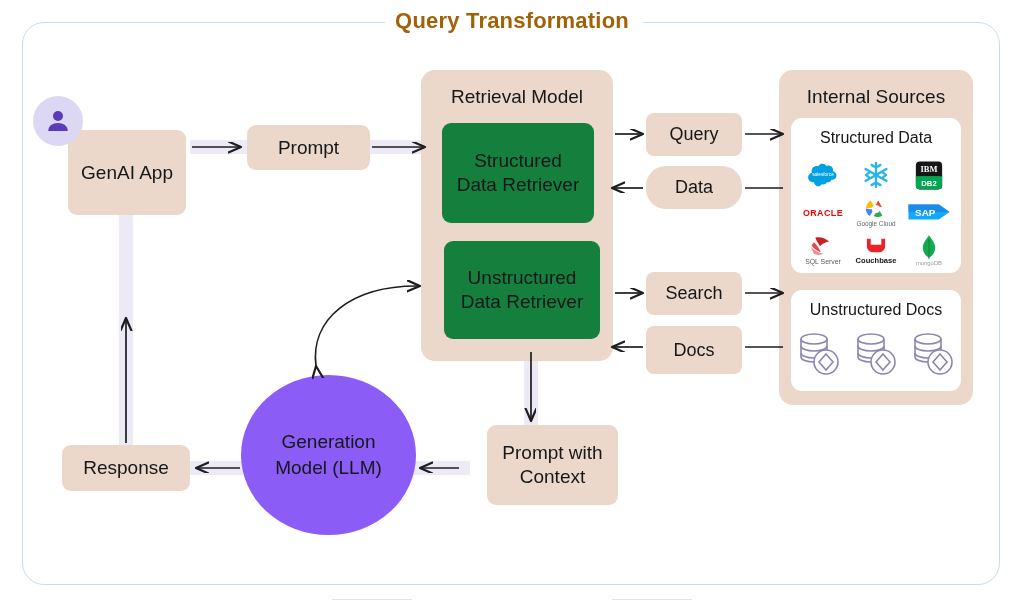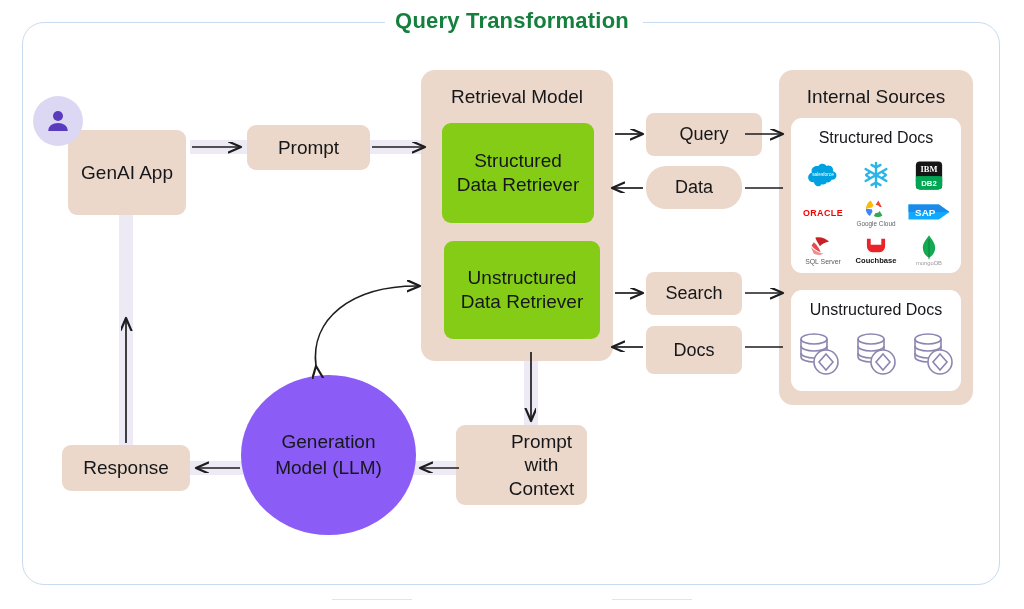--- a/index.html
+++ b/index.html
@@ -13,21 +13,21 @@
   
   .frame{
     position:absolute;left:22px;top:22px;width:978px;height:563px;
     border:1.5px solid #c9dbee;border-radius:22px;box-sizing:border-box;
     background:#fff;
   }
 
   
   .title{
     position:absolute;left:0;top:8px;width:1024px;text-align:center;
-    font-size:22px;font-weight:bold;color:#15803d;letter-spacing:.2px;
+    font-size:22px;font-weight:bold;color:#a16207;letter-spacing:.2px;
   }
   .title-bg{
     position:absolute;top:21px;height:3px;background:#ffffff;
   }
 
   
   .node{
     position:absolute;background:#ecd8ca;border-radius:9px;
     display:flex;align-items:center;justify-content:center;text-align:center;
     color:#16171a;font-size:19px;line-height:1.24;box-sizing:border-box;
@@ -35,21 +35,21 @@
   }
   .node.small{font-size:18px;border-radius:8px;}
   .container-node{
     position:absolute;background:#ecd8ca;border-radius:14px;box-sizing:border-box;z-index:3;
   }
   .container-title{
     position:absolute;left:0;width:100%;text-align:center;
     font-size:19px;color:#16171a;
   }
   .purple{
-    position:absolute;background:#84cc16;border-radius:9px;
+    position:absolute;background:#15803d;border-radius:9px;
     display:flex;align-items:center;justify-content:center;text-align:center;
     font-size:19px;line-height:1.25;color:#16171a;box-sizing:border-box;z-index:5;
   }
   .whitecard{
     position:absolute;background:#ffffff;border-radius:11px;box-sizing:border-box;z-index:4;
   }
   .card-title{
     position:absolute;left:0;width:100%;text-align:center;font-size:16px;color:#16171a;
   }
 
@@ -131,21 +131,21 @@
     <span>Response</span>
   </div>
 
   <div class="ellipse" style="left:241px;top:375px;width:175px;height:160px;">
     <div>
       <div>Generation</div>
       <div>Model (LLM)</div>
     </div>
   </div>
 
-  <div class="node" style="left:456px;top:425px;width:131px;height:80px;padding-left:40px;">
+  <div class="node" style="left:487px;top:425px;width:131px;height:80px;">
     <div>
       <div>Prompt with</div>
       <div>Context</div>
     </div>
   </div>
 
   <div class="container-node" style="left:421px;top:70px;width:192px;height:291px;">
     <div class="container-title" style="top:16px;">Retrieval Model</div>
   </div>
 
@@ -156,39 +156,39 @@
     </div>
   </div>
 
   <div class="purple" style="left:444px;top:241px;width:156px;height:98px;">
     <div>
       <div>Unstructured</div>
       <div>Data Retriever</div>
     </div>
   </div>
 
-  <div class="node small" style="left:646px;top:113px;width:116px;height:43px;">
+  <div class="node small" style="left:646px;top:113px;width:96px;height:43px;">
     <span>Query</span>
   </div>
   <div class="node small" style="left:646px;top:166px;width:96px;height:43px;border-radius:20px;">
     <span>Data</span>
   </div>
   <div class="node small" style="left:646px;top:272px;width:96px;height:43px;">
     <span>Search</span>
   </div>
   <div class="node small" style="left:646px;top:326px;width:96px;height:48px;">
     <span>Docs</span>
   </div>
 
   <div class="container-node" style="left:779px;top:70px;width:194px;height:335px;">
     <div class="container-title" style="top:16px;">Internal Sources</div>
   </div>
 
   <div class="whitecard" style="left:791px;top:118px;width:170px;height:155px;">
-    <div class="card-title" style="top:11px;">Structured Docs</div>
+    <div class="card-title" style="top:11px;">Structured Data</div>
 
     <div class="logo-grid" style="left:6px;top:40px;width:158px;height:110px;row-gap:2px;">
 
       <div class="logo">
         <svg width="44" height="30" viewBox="0 0 60 40">
           <path d="M24 7c3-3.4 8.2-3.1 10.8.7 1.8-.9 4-.9 5.8.1 2.6 1.4 3.7 4.4 2.9 7.1 3.3.6 5.5 3.8 4.7 7.1-.7 3-3.6 4.9-6.6 4.4-.9 2.6-3.7 4.2-6.5 3.5-1.2 2.6-4.3 3.8-7 2.6-1 1.9-3.1 3-5.3 2.7-2.8-.4-4.9-2.7-5-5.4-3.4.8-6.9-1.3-7.8-4.7-.9-3.5 1.2-7.1 4.7-8 .1-.1.1-.2.2-.3-1.4-3.6.6-7.6 4.3-8.8 1.7-.5 3.4-.4 4.8.2z" fill="#00A1E0"></path>
           <text x="30" y="22" font-size="6.5" fill="#ffffff" text-anchor="middle" font-family="'Liberation Sans',sans-serif">salesforce</text>
         </svg>
       </div>
 

